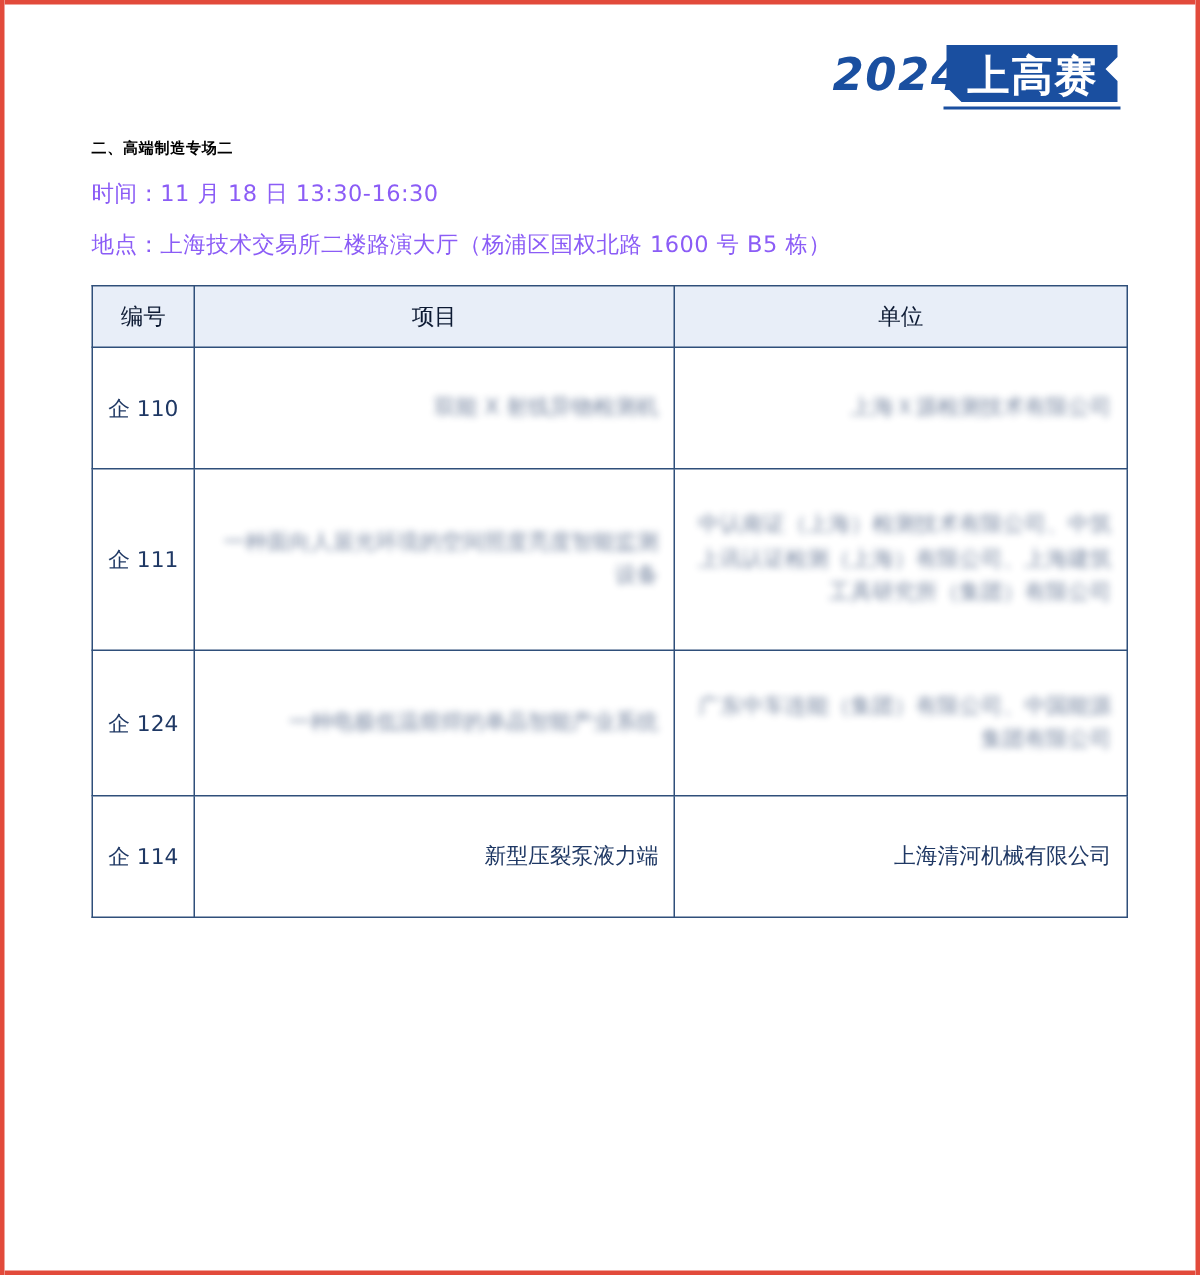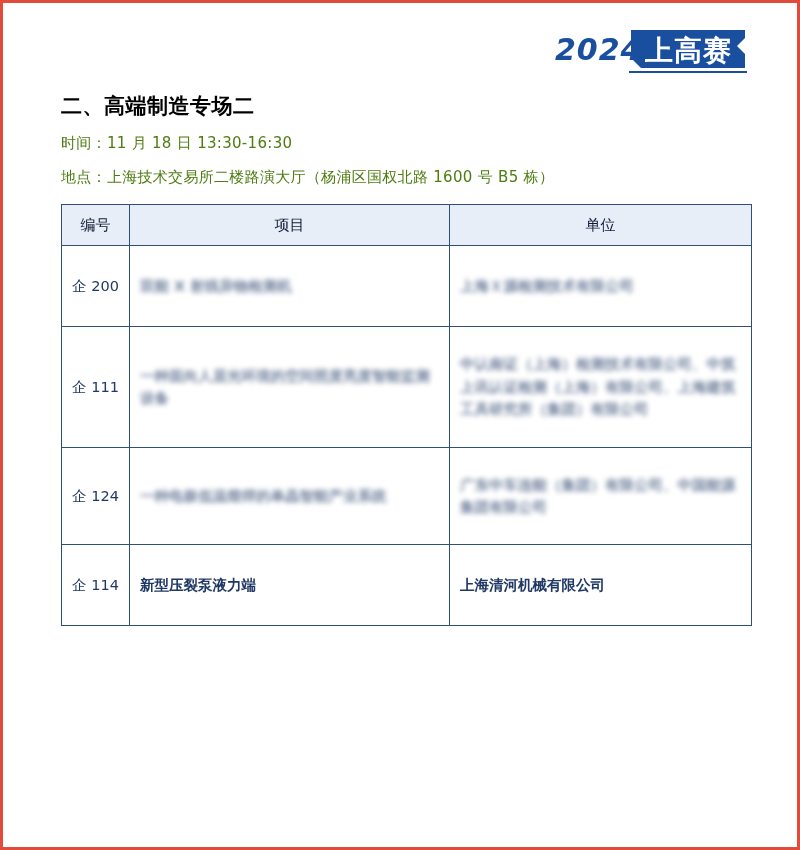--- a/index.html
+++ b/index.html
@@ -54,32 +54,32 @@
     top: 24px;
     width: 200px;
     height: 54px;
   }
   .logo-svg { display: block; }
 
   
   .section-title {
     font-family: "DejaVu Sans", sans-serif;
     font-weight: bold;
-    font-size: 21px;
+    font-size: 10px;
     letter-spacing: 0.5px;
     margin: 0 0 16px 0;
     padding-top: 66px;
     color: #000;
   }
   .meta-line {
     font-family: "DejaVu Sans", sans-serif;
     font-size: 15px;
     line-height: 1.0;
     margin: 0 0 19px 0;
-    color: #4d7c0f;
+    color: #8b5cf6;
     letter-spacing: 0.3px;
   }
   
   table.sched {
     border-collapse: collapse;
     width: 690px;
     margin-top: 2px;
     table-layout: fixed;
   }
   table.sched th, table.sched td {
@@ -104,22 +104,21 @@
   table.sched td.id {
     text-align: center;
     color: #1f3864;
     font-size: 14.5px;
     padding: 0 2px;
   }
   table.sched td.proj, table.sched td.org {
     padding: 9px 10px;
     line-height: 1.55;
     color: #1f3864;
-    text-align: left;
-    font-weight: bold;
+    text-align: right;
   }
   .blurred {
     filter: blur(2.6px);
     opacity: 0.62;
     color: #5a6a8a;
   }
   .clear {
     filter: none;
     opacity: 1;
     color: #101010;
@@ -164,21 +163,21 @@
       </colgroup>
       <thead>
         <tr>
           <th>编号</th>
           <th>项目</th>
           <th>单位</th>
         </tr>
       </thead>
       <tbody>
         <tr class="r2">
-          <td class="id">企 200</td>
+          <td class="id">企 110</td>
           <td class="proj blurred">双能 X 射线异物检测机</td>
           <td class="org blurred">上海Ｘ源检测技术有限公司</td>
         </tr>
         <tr class="r3">
           <td class="id">企 111</td>
           <td class="proj blurred">一种面向人居光环境的空间照度亮度智能监测设备</td>
           <td class="org blurred">中认南证（上海）检测技术有限公司、中筑上讯认证检测（上海）有限公司、上海建筑工具研究所（集团）有限公司</td>
         </tr>
         <tr class="r4">
           <td class="id">企 124</td>

